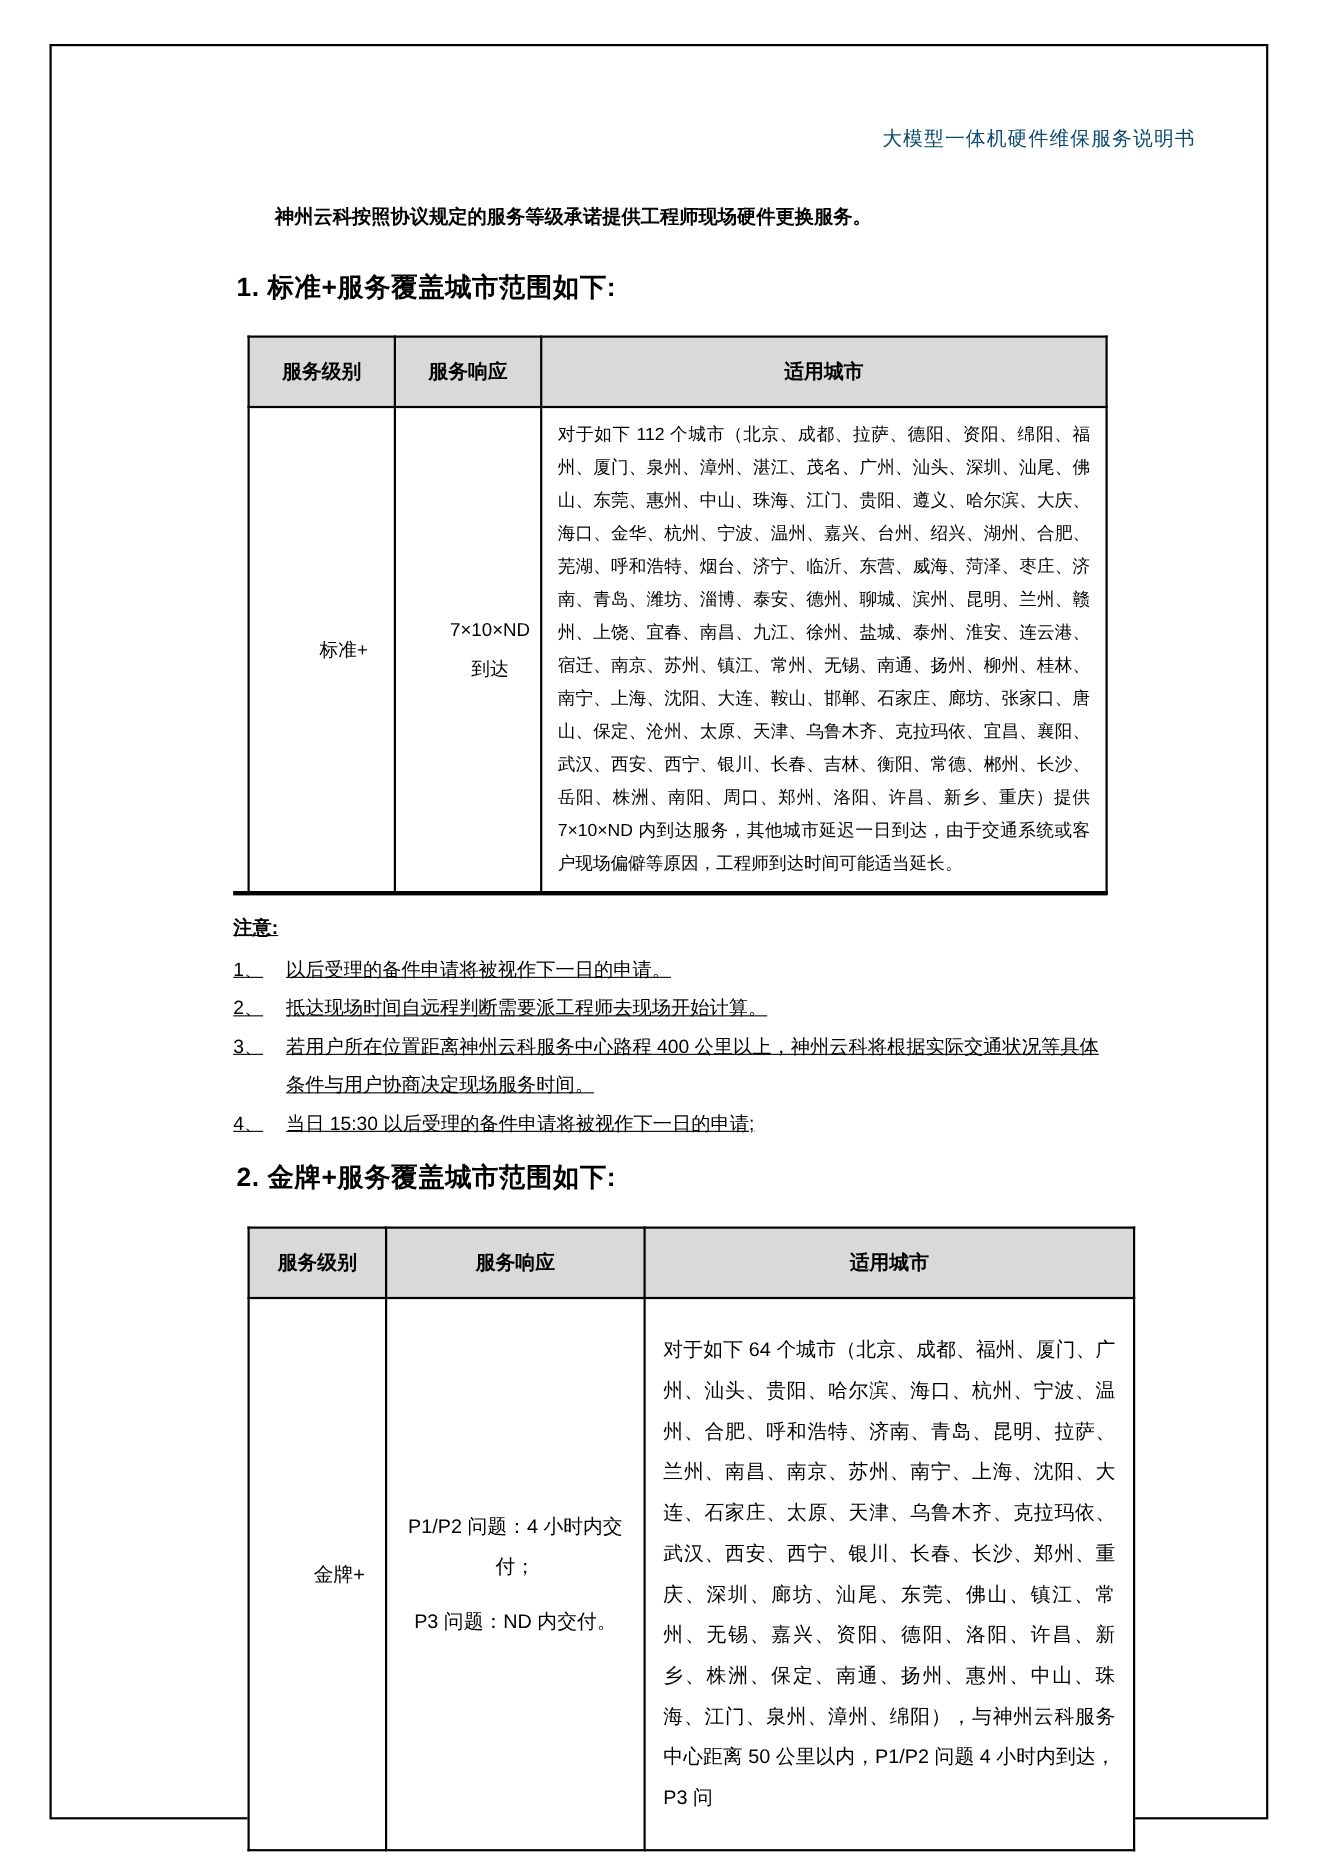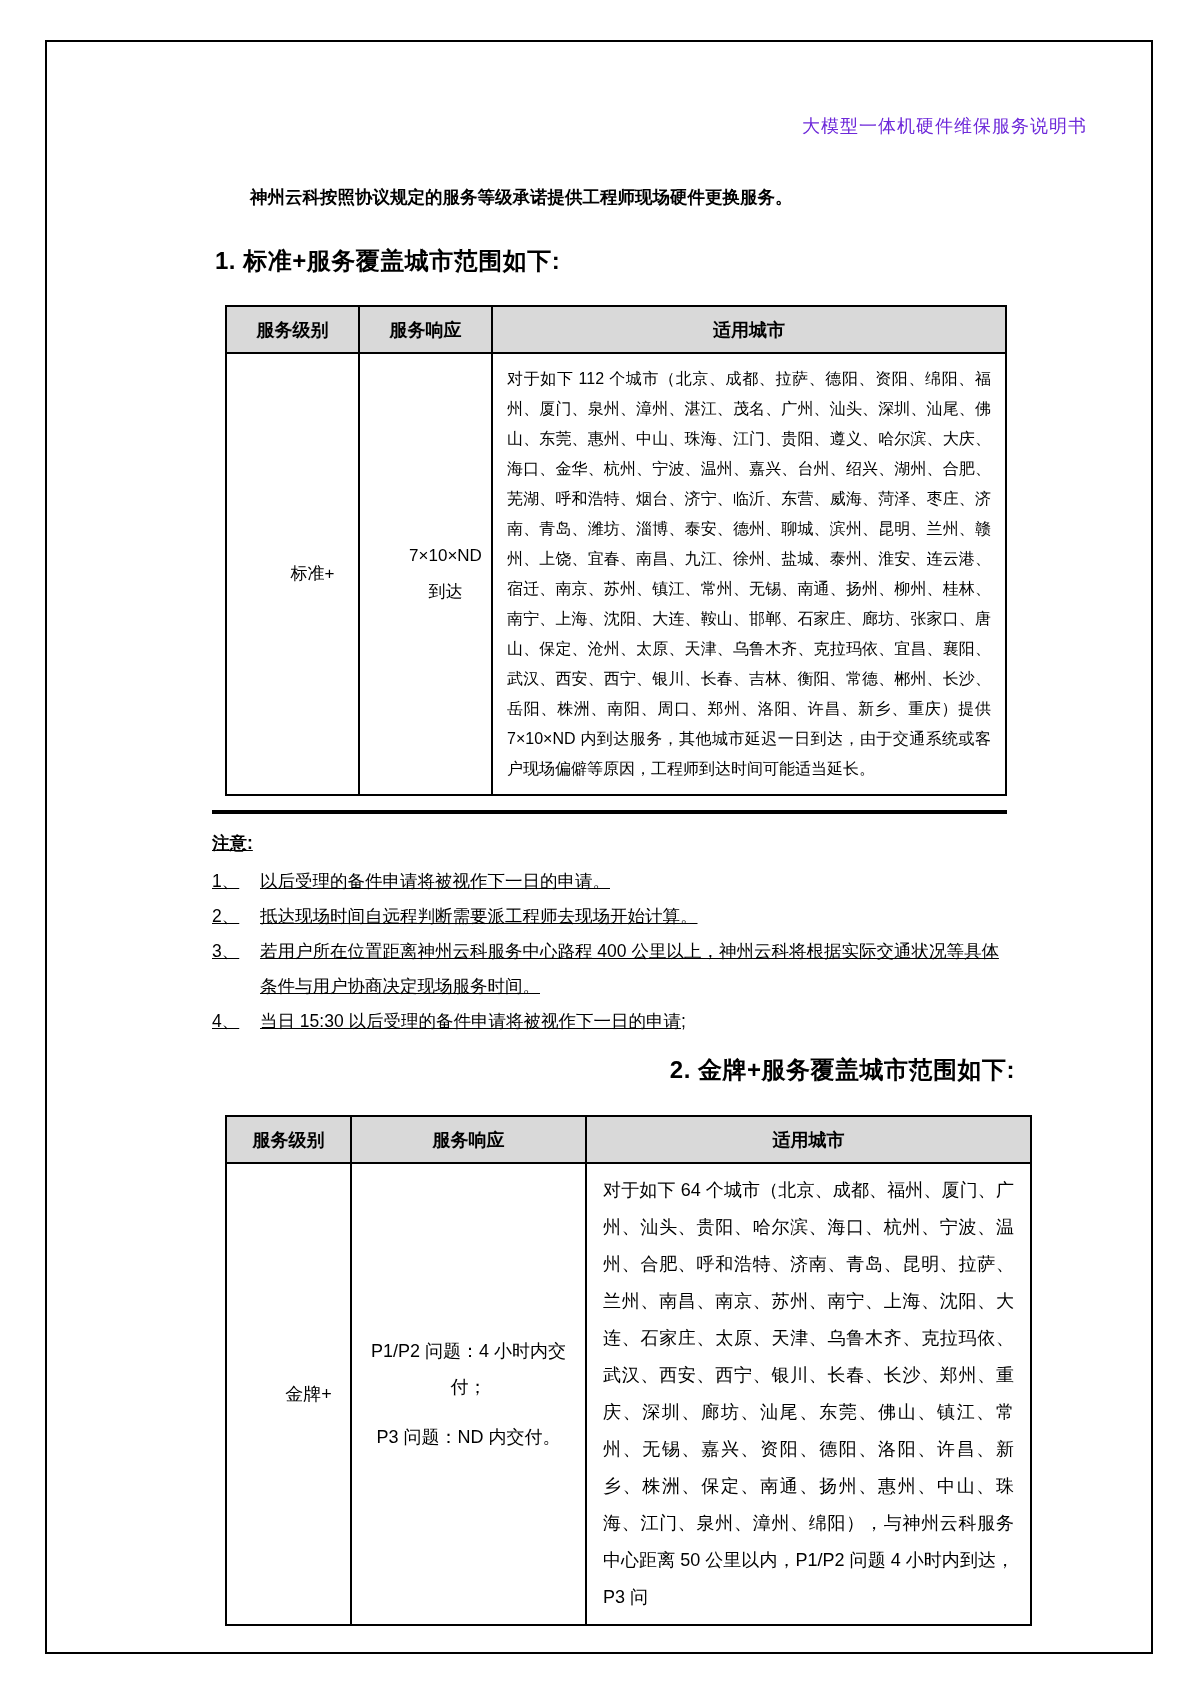--- a/index.html
+++ b/index.html
@@ -12,60 +12,60 @@
   }
   .page { position: absolute; inset: 0; background: #ffffff; }
   .frame {
     position: absolute; left: 45px; top: 40px; width: 1108px; height: 1614px;
     border: 2px solid #000000; background: #ffffff;
   }
   .doc-header {
     position: absolute; left: 165px; top: 72px; width: 875px;
     text-align: right;
     font-family: Liberation Serif, serif;
-    font-size: 18px; letter-spacing: 1px; color: #6d28d9;
+    font-size: 18px; letter-spacing: 1px; color: #0c4a6e;
   }
   .intro {
     position: absolute; left: 168px; top: 140px; width: 800px;
     font-size: 17.5px; line-height: 30px; text-indent: 2em; font-weight: bold;
   }
   .sec-title {
     position: absolute; left: 168px; width: 800px;
     font-size: 24px; font-weight: bold; letter-spacing: 0.5px;
   }
   .sec-title.s1 { top: 203px; }
-  .sec-title.s2 { top: 1012px; text-align: right; }
+  .sec-title.s2 { top: 1012px; }
 
   table.svc-table {
     position: absolute; border-collapse: collapse; table-layout: fixed;
     background: #ffffff;
   }
   table.t1 { left: 178px; top: 263px; width: 782px; }
   table.t2 { left: 178px; top: 1073px; width: 807px; }
   .svc-table th, .svc-table td { border: 2px solid #000000; vertical-align: middle; }
   .svc-table th {
     background: #d9d9d9; font-size: 18px; font-weight: bold;
-    text-align: center; height: 47px; padding: 0 4px;
+    text-align: center; height: 64px; padding: 0 4px;
   }
   .svc-table td.center { text-align: center; padding-left: 40px; }
   table.t1 td.center { font-size: 17px; line-height: 36px; }
   table.t2 td.center { font-size: 18px; line-height: 36px; }
   td.resp-cell .resp-line { text-align: center; }
   table.t2 td.resp-cell { padding: 0 14px; }
   table.t2 .resp-gap { height: 14px; }
   td.cities {
     text-align: justify;
     text-justify: inter-ideograph;
   }
   table.t1 td.cities {
     font-size: 16px; line-height: 30px; padding: 10px 14px; height: 440px;
     vertical-align: top;
   }
   table.t2 td.cities {
-    font-size: 18px; line-height: 37px; padding: 8px 16px; height: 407px;
+    font-size: 18px; line-height: 37px; padding: 28px 16px; height: 407px;
     vertical-align: top;
   }
   .rule {
     position: absolute; left: 165px; top: 768px; width: 795px; height: 4px;
     background: #000000;
   }
   .notes { position: absolute; left: 165px; top: 786px; width: 800px; text-decoration: underline; }
   .notes-title { font-size: 17.5px; font-weight: bold; line-height: 30px; margin-bottom: 6px; }
   .note-item { display: flex; font-size: 17.5px; line-height: 35px; }
   .note-num { flex: none; width: 48px; }

